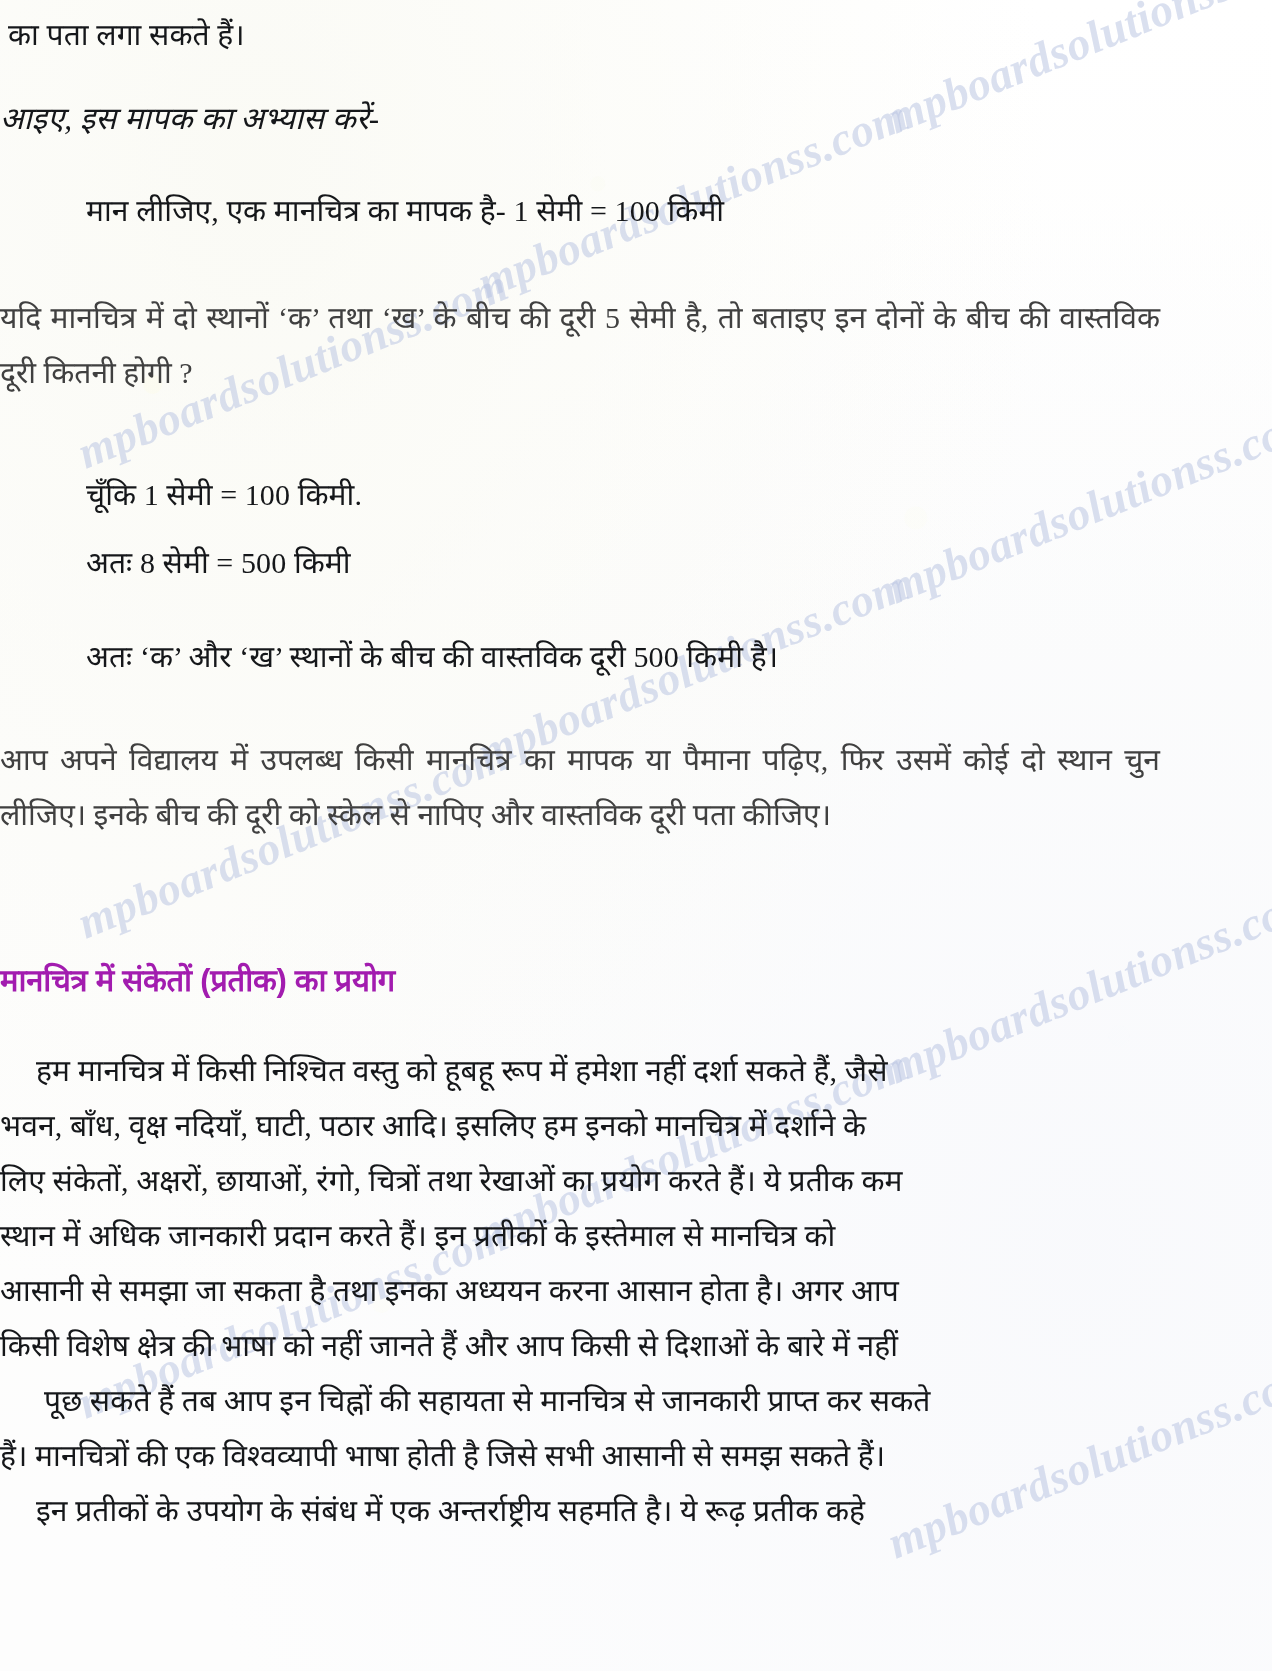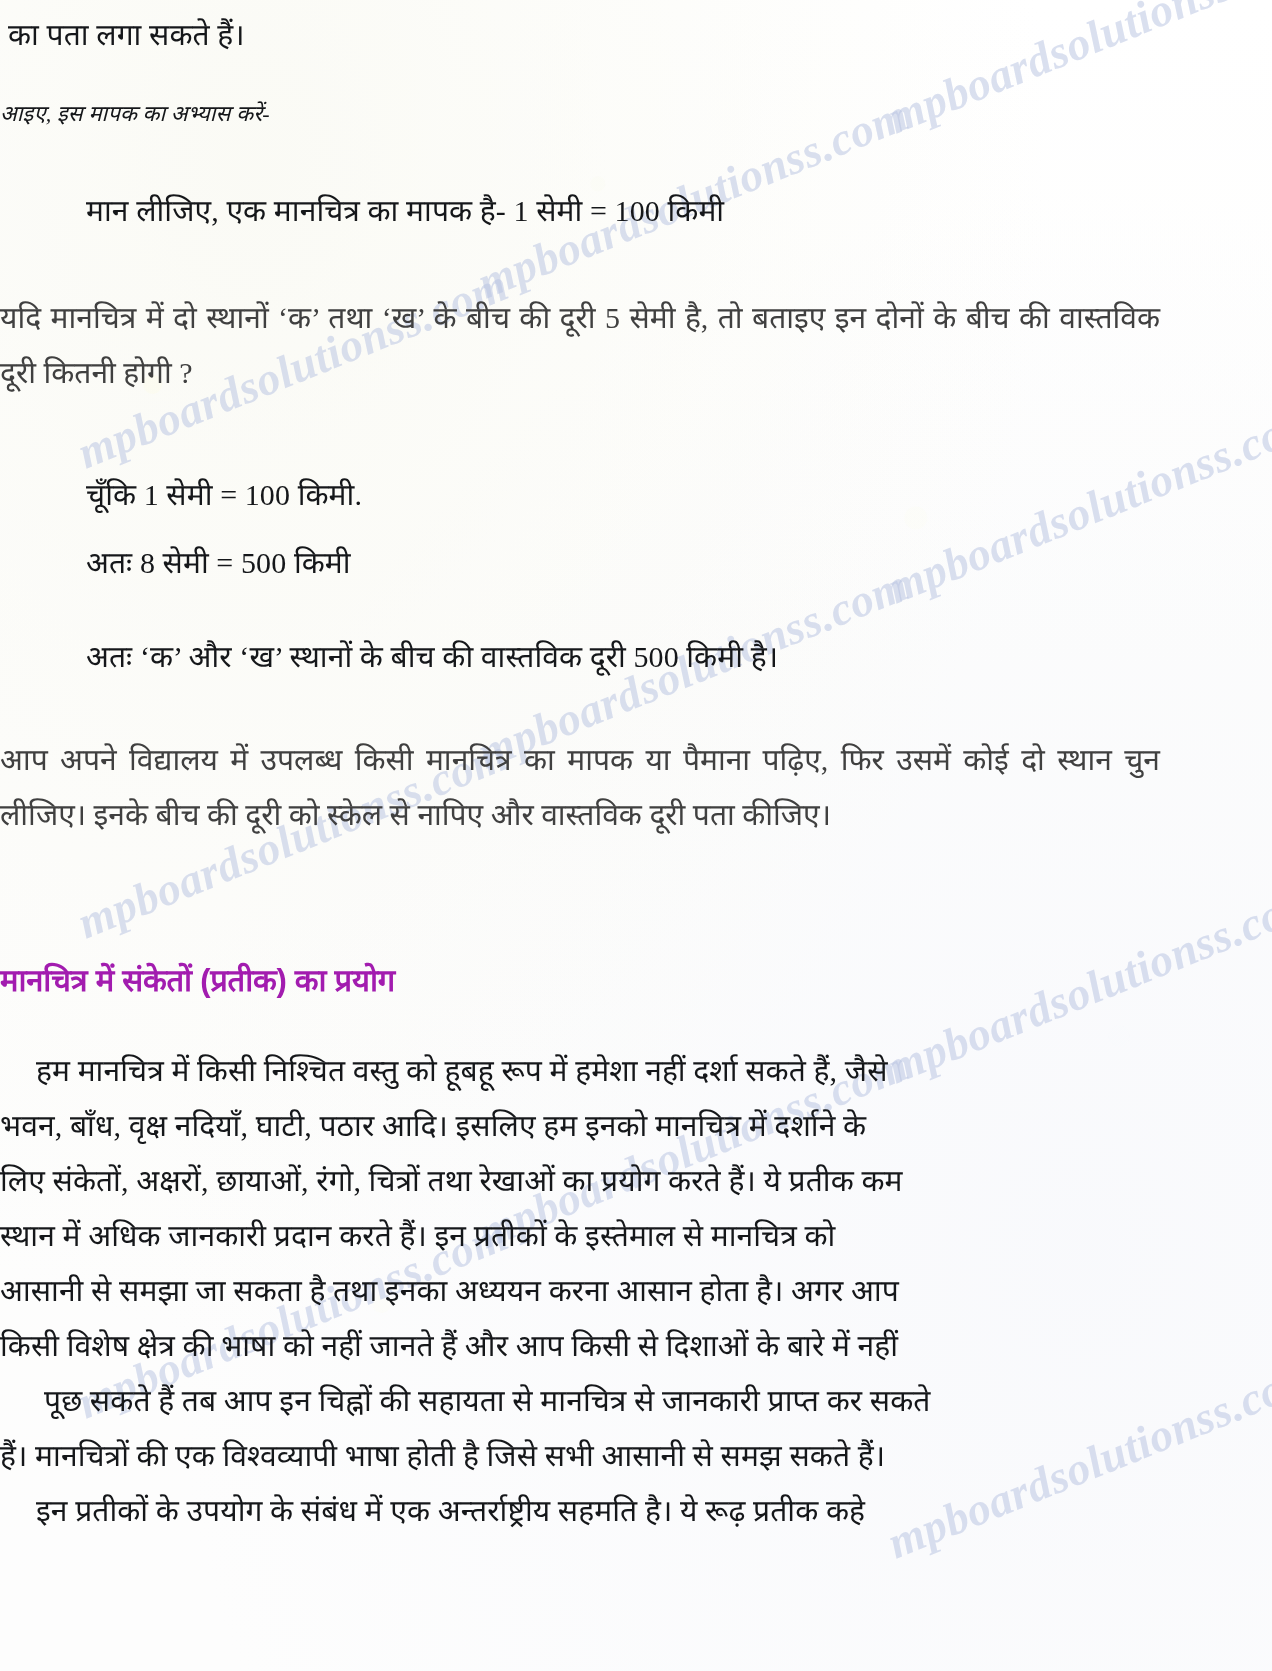--- a/index.html
+++ b/index.html
@@ -123,21 +123,21 @@
       <div class="watermark" style="left: 880px; top: 95px; font-size: 46px; color: rgb(185, 196, 226); transform: rotate(-22deg);">mpboardsolutionss.com</div>
       <div class="watermark" style="left: 880px; top: 565px; font-size: 46px; color: rgb(185, 196, 226); transform: rotate(-22deg);">mpboardsolutionss.com</div>
       <div class="watermark" style="left: 880px; top: 1045px; font-size: 46px; color: rgb(185, 196, 226); transform: rotate(-22deg);">mpboardsolutionss.com</div>
       <div class="watermark" style="left: 880px; top: 1520px; font-size: 46px; color: rgb(185, 196, 226); transform: rotate(-22deg);">mpboardsolutionss.com</div>
     </div>
 
   <div id="content">
 
     <div class="line" style="left:8px; top:6px;margin-top:14px;">का पता लगा सकते हैं।</div>
 
-    <div class="line italic" style="left:0px; top:103px; font-size:22px;">आइए, इस मापक का अभ्यास करें-</div>
+    <div class="line italic" style="left:0px; top:103px; font-size:31px;">आइए, इस मापक का अभ्यास करें-</div>
 
     <div class="line" style="left:86px; top:196px;">मान लीजिए, एक मानचित्र का मापक है- 1 सेमी = 100 किमी</div>
 
     <div class="para" style="left:0px; top:290px; width:1160px;">यदि मानचित्र में दो स्थानों ‘क’ तथा ‘ख’ के बीच की दूरी 5 सेमी है, तो बताइए इन दोनों के बीच की वास्तविक दूरी कितनी होगी ?</div>
 
     <div class="line" style="left:86px; top:480px;">चूँकि 1 सेमी = 100 किमी.</div>
 
     <div class="line" style="left:86px; top:548px;">अतः 8 सेमी = 500 किमी</div>
 
     <div class="line" style="left:86px; top:642px;">अतः ‘क’ और ‘ख’ स्थानों के बीच की वास्तविक दूरी 500 किमी है।</div>

